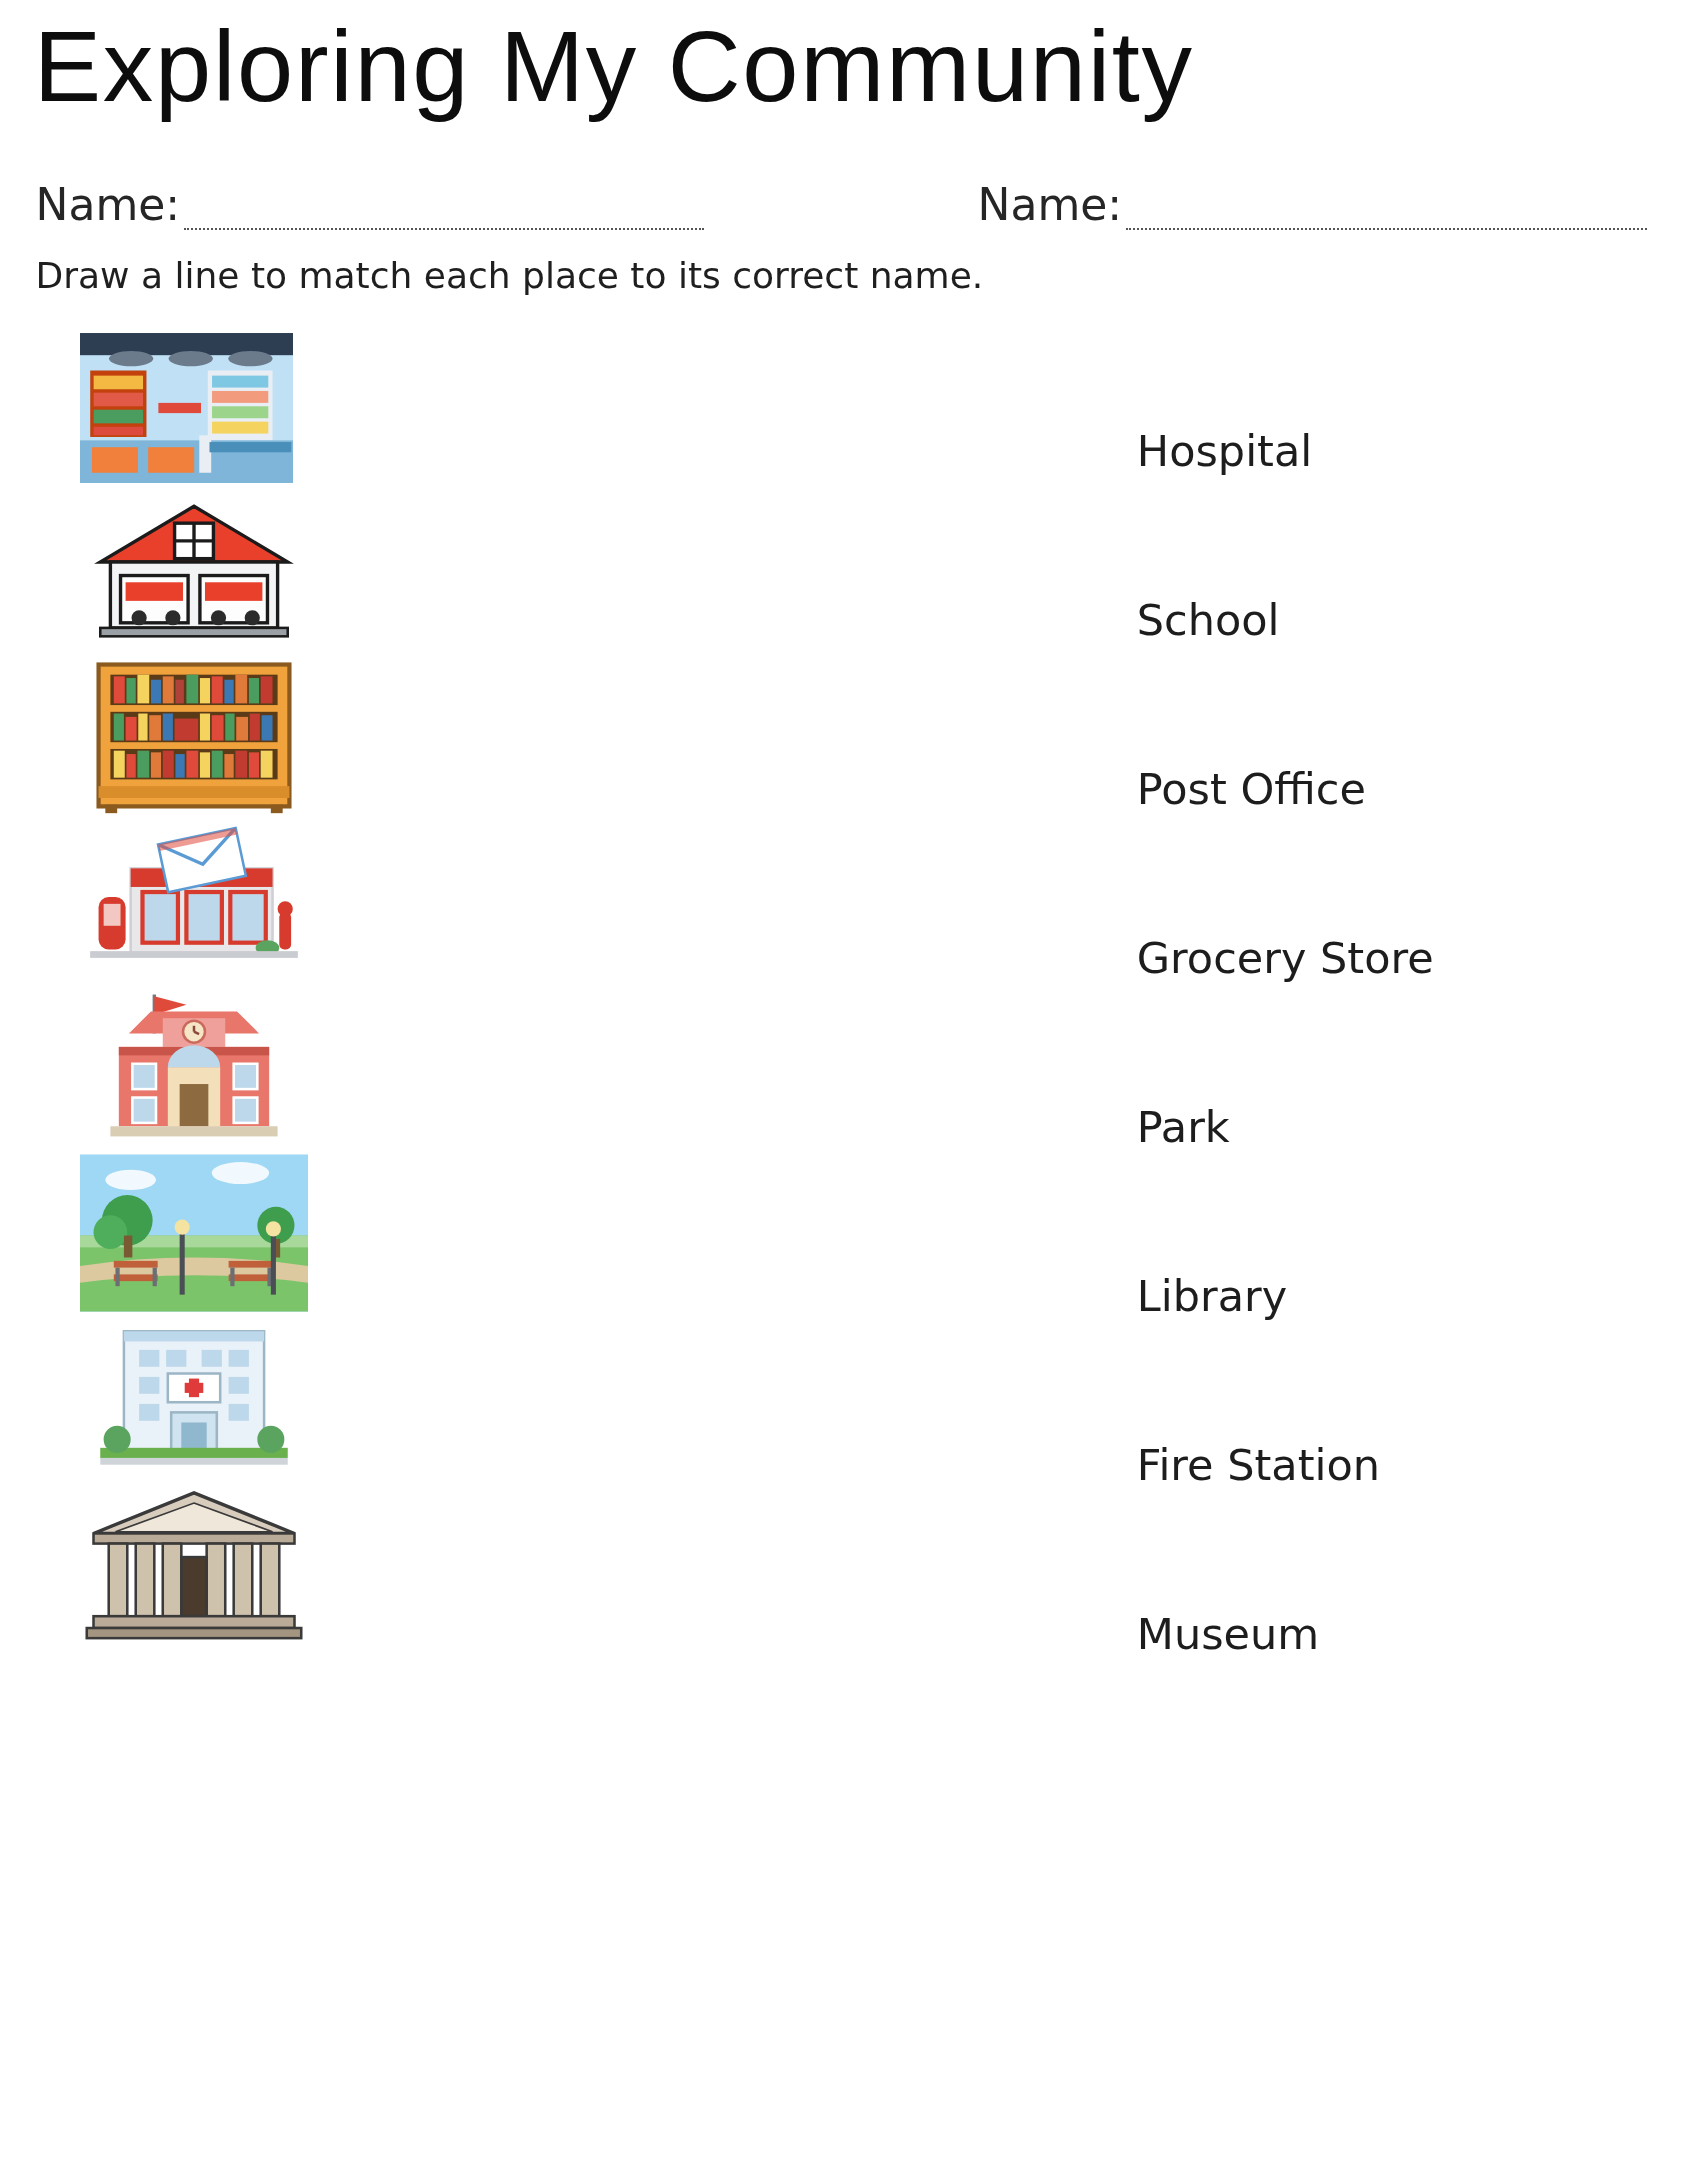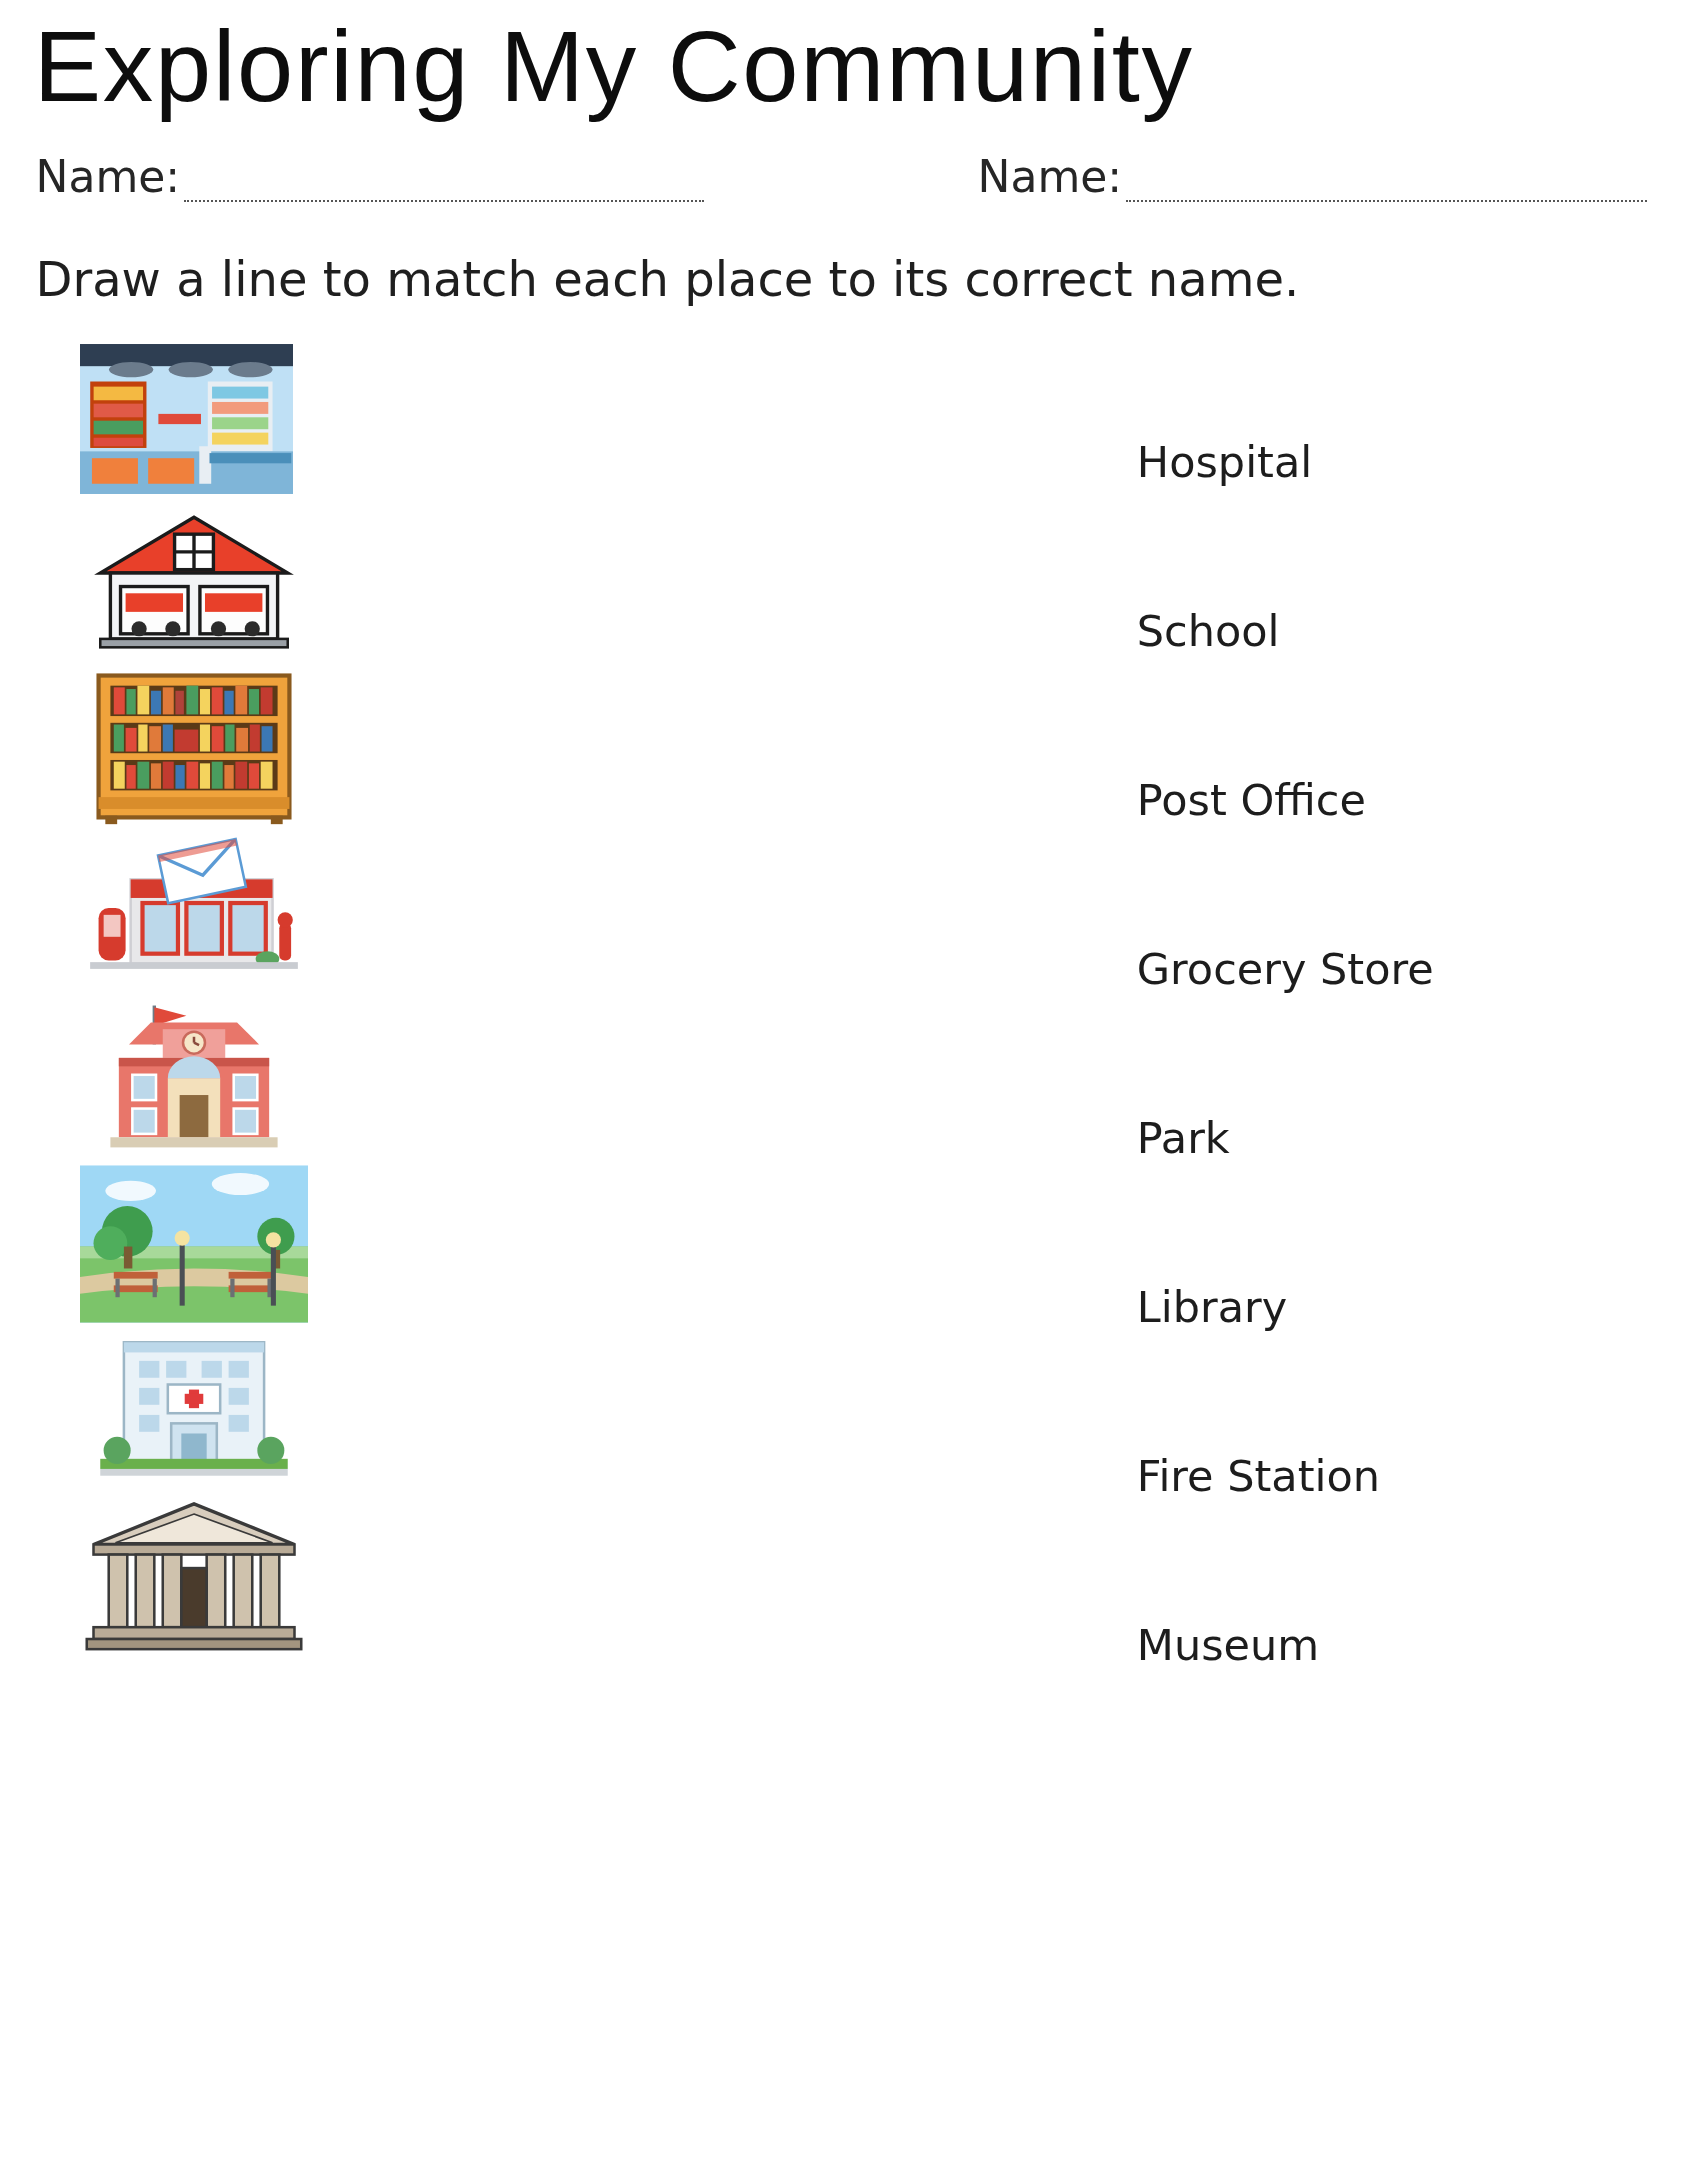--- a/index.html
+++ b/index.html
@@ -31,42 +31,42 @@
     line-height: 1.05;
     margin: 13px 0 0 0;
     padding-left: 6.8px;
     color: #0d0d0d;
   }
 
   
   .meta-row {
     display: flex;
     align-items: flex-end;
-    margin-top: 32px;
+    margin-top: 60px;
     padding-left: 8.5px;
   }
   .meta-label {
     font-size: 44px;
     color: #262626;
     white-space: nowrap;
   }
   .dotline {
     border-bottom: 2.6px dotted #555;
     height: 34px;
     margin-left: 3.4px;
   }
   .name-line { width: 520px; }
   .date-gap  { width: 274px; }
   .date-line { width: 521px; }
 
   
   .instruction {
-    font-size: 48px;
+    font-size: 36px;
     color: #1f1f1f;
-    margin-top: 49px;
+    margin-top: 25px;
     padding-left: 8.5px;
   }
 
   
   .match-area {
     position: relative;
     margin-top: 29px;
     display: flex;
     justify-content: space-between;
     gap: 27px;

